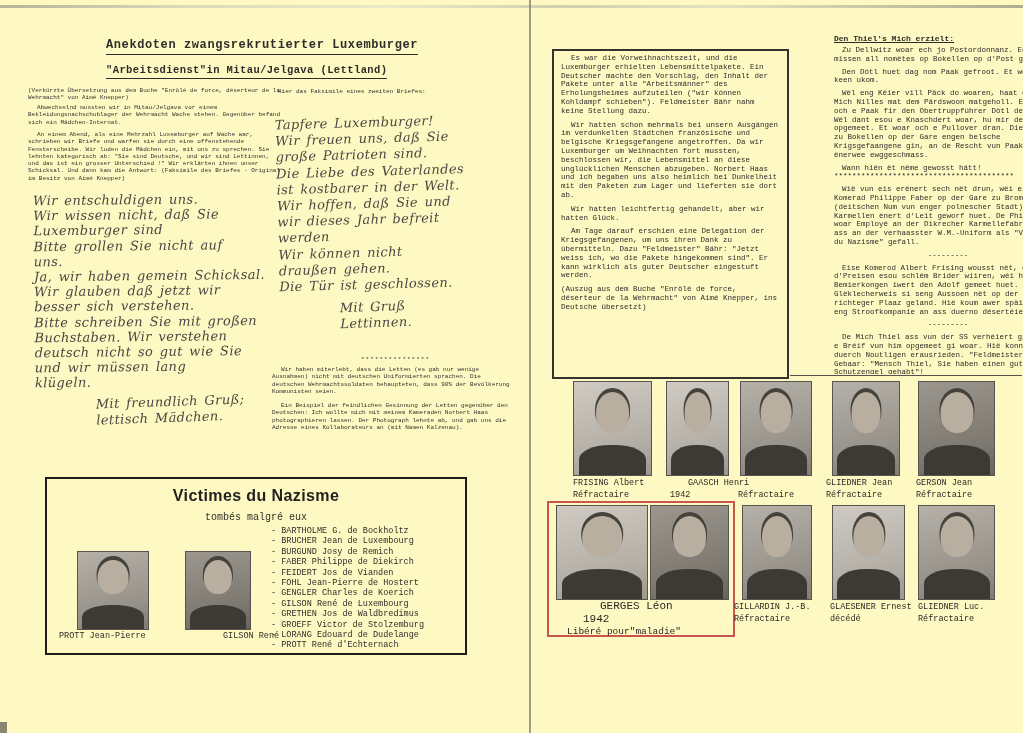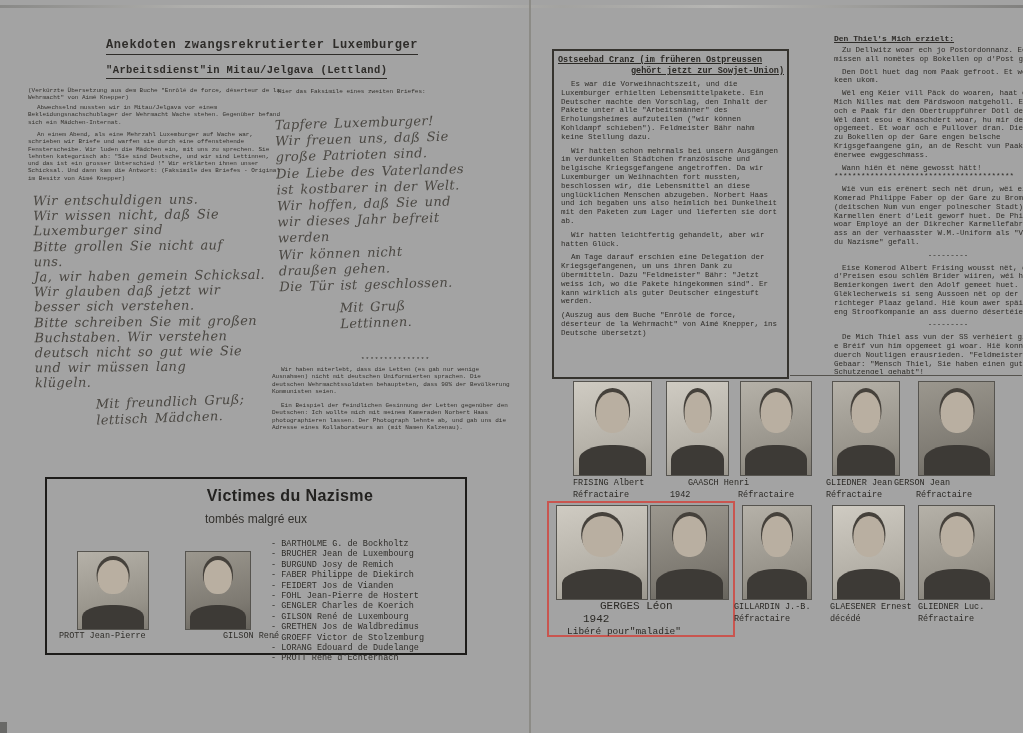--- a/index.html
+++ b/index.html
@@ -1,16 +1,16 @@
 <!DOCTYPE html>
 <html><head>
 <meta charset="utf-8">
 <style>
   html,body{margin:0;padding:0;background:#e8e7e3;}
-  .scan{position:relative;width:1023px;height:733px;background:#a3a3a3;overflow:hidden;
+  .scan{position:relative;width:1023px;height:733px;background:#fef9c3;overflow:hidden;
         font-family:"Liberation Sans",sans-serif;color:#2e2c29;}
   
   .smudge-top{position:absolute;left:0;top:5px;width:1023px;height:3px;opacity:.5;
     background:linear-gradient(90deg,#6e6e6a 0%,#b9b8b3 18%,#d8d7d2 38%,#a3a29d 55%,#c9c8c3 70%,#8a8984 88%,#5f5e5a 100%);}
   .corner-mark{position:absolute;left:0;top:722px;width:7px;height:11px;background:#4a4946;opacity:.65;}
   .page-divider{position:absolute;left:529px;top:0;width:2px;height:733px;background:#86847e;opacity:.8;}
   .hline{position:absolute;height:1px;background:#55534e;}
   
   .typed{font-family:"Liberation Mono","DejaVu Sans Mono",monospace;font-size:6px;line-height:7.3px;
          color:#33312d;position:absolute;white-space:normal;}
@@ -23,23 +23,23 @@
   
   .hand{position:absolute;font-family:"DejaVu Serif",serif;font-style:italic;color:#4a4742;
         white-space:pre-line;letter-spacing:.4px;word-spacing:2px;}
   .letter1{left:34px;top:192px;width:236px;font-size:13px;line-height:15.2px;transform:rotate(-.6deg);}
   .sign1{left:96px;top:394px;font-size:13px;line-height:16px;transform:rotate(-2deg);}
   .letter2{left:277px;top:114px;width:244px;font-size:13px;line-height:16.2px;transform:rotate(-1.6deg);}
   .sign2{left:340px;top:299px;font-size:13px;line-height:16px;transform:rotate(-2deg);}
   
   .vbox{position:absolute;left:45px;top:477px;width:418px;height:174px;border:2.5px solid #1d1c1a;}
   .vb-title{position:absolute;left:0;top:8px;width:100%;text-align:center;font-family:"Liberation Sans",sans-serif;
-    font-weight:bold;font-size:16px;letter-spacing:.4px;color:#232220;margin-left:34px;}
-  .vb-sub{position:absolute;width:100%;text-align:center;font-family:Liberation Sans, sans-serif;font-size:12px;color:#33312d;}
-  .vb-names{position:absolute;left:224px;top:60px;font-family:"Liberation Mono",monospace;font-size:8.5px;line-height:10.4px;color:#2f2d29;}
+    font-weight:bold;font-size:16px;letter-spacing:.4px;color:#232220;}
+  .vb-sub{position:absolute;width:100%;text-align:center;font-family:Liberation Mono, monospace;font-size:10px;color:#33312d;}
+  .vb-names{position:absolute;left:224px;top:47px;font-family:"Liberation Mono",monospace;font-size:8.5px;line-height:10.4px;color:#2f2d29;}
   .vb-names .nm::before{content:"- ";}
   .vb-plabel{position:absolute;font-family:"Liberation Mono",monospace;font-size:8.5px;color:#2f2d29;}
   
   .photo{position:absolute;border:1px solid #56544f;overflow:hidden;}
   .t-light{background:linear-gradient(165deg,#cfcbc2,#b2aea5 70%,#9b978e);}
   .t-mid{background:linear-gradient(165deg,#b5b1a8,#969289 70%,#807c74);}
   .t-dark{background:linear-gradient(165deg,#9b978e,#7d7971 70%,#67645d);}
   .photo::before{content:"";position:absolute;left:50%;top:11%;width:44%;height:44%;transform:translateX(-50%);
     border-radius:50% 50% 46% 46%;background:#b9afa1;box-shadow:0 -3px 0 1px #45413b;}
   .photo::after{content:"";position:absolute;bottom:-1px;left:6%;width:88%;height:33%;
@@ -134,24 +134,20 @@
       <div class="nm">LORANG Edouard de Dudelange</div>
       <div class="nm">PROTT  René d'Echternach</div>
     </div>
     <div class="photo t-mid" style="left:30px;top:72px;width:70px;height:77px;"></div>
     <div class="photo t-dark" style="left:138px;top:72px;width:64px;height:77px;"></div>
     <div class="vb-plabel" style="left:12px;top:152px;">PROTT Jean-Pierre</div>
     <div class="vb-plabel" style="left:140px;top:152px;margin-left:36px;">GILSON René</div>
   </div>
 
   <div class="artbox">
-    <div class="art-title">
-      <span class="l1">Ostseebad Cranz (im früheren Ostpreussen</span>
-      <span class="l2">gehört jetzt zur Sowjet-Union)</span>
-    </div>
     <div class="body">
       <div class="p">Es war die Vorweihnachtszeit, und die Luxemburger erhielten Lebensmittelpakete. Ein Deutscher machte den Vorschlag, den Inhalt der Pakete unter alle "Arbeitsmänner" des Erholungsheimes aufzuteilen ("wir können Kohldampf schieben"). Feldmeister Bähr nahm keine Stellung dazu.</div>
       <div class="p">Wir hatten schon mehrmals bei unsern Ausgängen im verdunkelten Städtchen französische und belgische Kriegsgefangene angetroffen. Da wir Luxemburger um Weihnachten fort mussten, beschlossen wir, die Lebensmittel an diese unglücklichen Menschen abzugeben. Norbert Haas und ich begaben uns also heimlich bei Dunkelheit mit den Paketen zum Lager und lieferten sie dort ab.</div>
       <div class="p">Wir hatten leichtfertig gehandelt, aber wir hatten Glück.</div>
       <div class="p">Am Tage darauf erschien eine Delegation der Kriegsgefangenen, um uns ihren Dank zu übermitteln. Dazu "Feldmeister" Bähr: "Jetzt weiss ich, wo die Pakete hingekommen sind". Er kann wirklich als guter Deutscher eingestuft werden.</div>
       <div class="p src">(Auszug aus dem Buche "Enrôlé de force, déserteur de la Wehrmacht" von Aimé Knepper, ins Deutsche übersetzt)</div>
     </div>
   </div>
 
   <div class="thiel">
@@ -176,21 +172,21 @@
   <div class="photo t-mid" style="left:832px;top:381px;width:66px;height:93px;"></div>
   <div class="photo t-dark" style="left:918px;top:381px;width:75px;height:93px;"></div>
 
   <div class="glabel" style="left:573px;top:478px;">FRISING Albert</div>
   <div class="glabel" style="left:573px;top:490px;">Réfractaire</div>
   <div class="glabel" style="left:688px;top:478px;font-family:Liberation Mono, monospace;">GAASCH Henri</div>
   <div class="glabel" style="left:670px;top:490px;">1942</div>
   <div class="glabel" style="left:738px;top:490px;">Réfractaire</div>
   <div class="glabel" style="left:826px;top:478px;">GLIEDNER Jean</div>
   <div class="glabel" style="left:826px;top:490px;">Réfractaire</div>
-  <div class="glabel" style="left:894px;top:478px;font-family:Liberation Mono, monospace;">GERSON Jean</div>
+  <div class="glabel" style="left:916px;top:478px;font-family:Liberation Mono, monospace;">GERSON Jean</div>
   <div class="glabel" style="left:916px;top:490px;">Réfractaire</div>
 
   <div class="redbox"></div>
   <div class="photo t-light" style="left:556px;top:505px;width:90px;height:93px;"></div>
   <div class="photo t-dark" style="left:650px;top:505px;width:77px;height:93px;"></div>
   <div class="photo t-mid" style="left:742px;top:505px;width:68px;height:93px;"></div>
   <div class="photo t-light" style="left:832px;top:505px;width:71px;height:93px;"></div>
   <div class="photo t-mid" style="left:918px;top:505px;width:75px;height:93px;"></div>
 
   <div class="glabel-big" style="left:600px;top:600px;">GERGES Léon</div>

